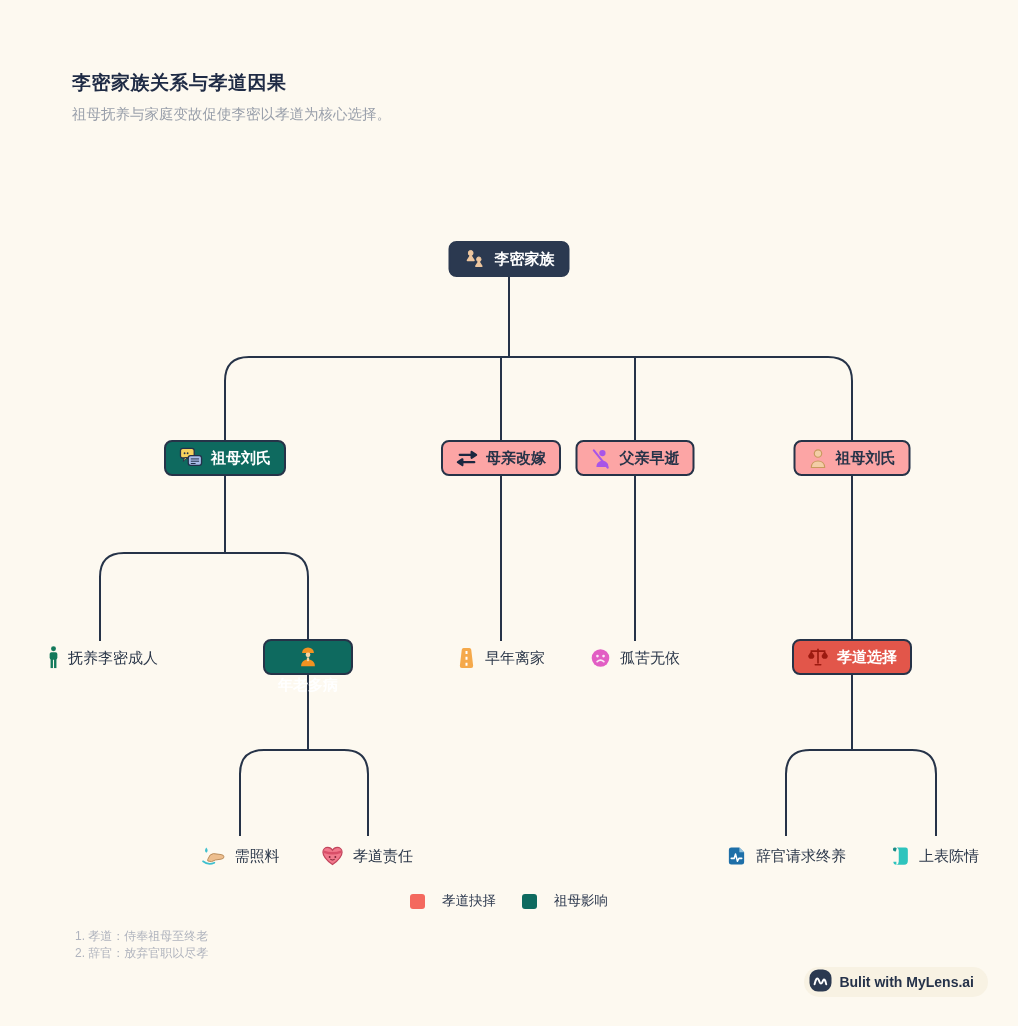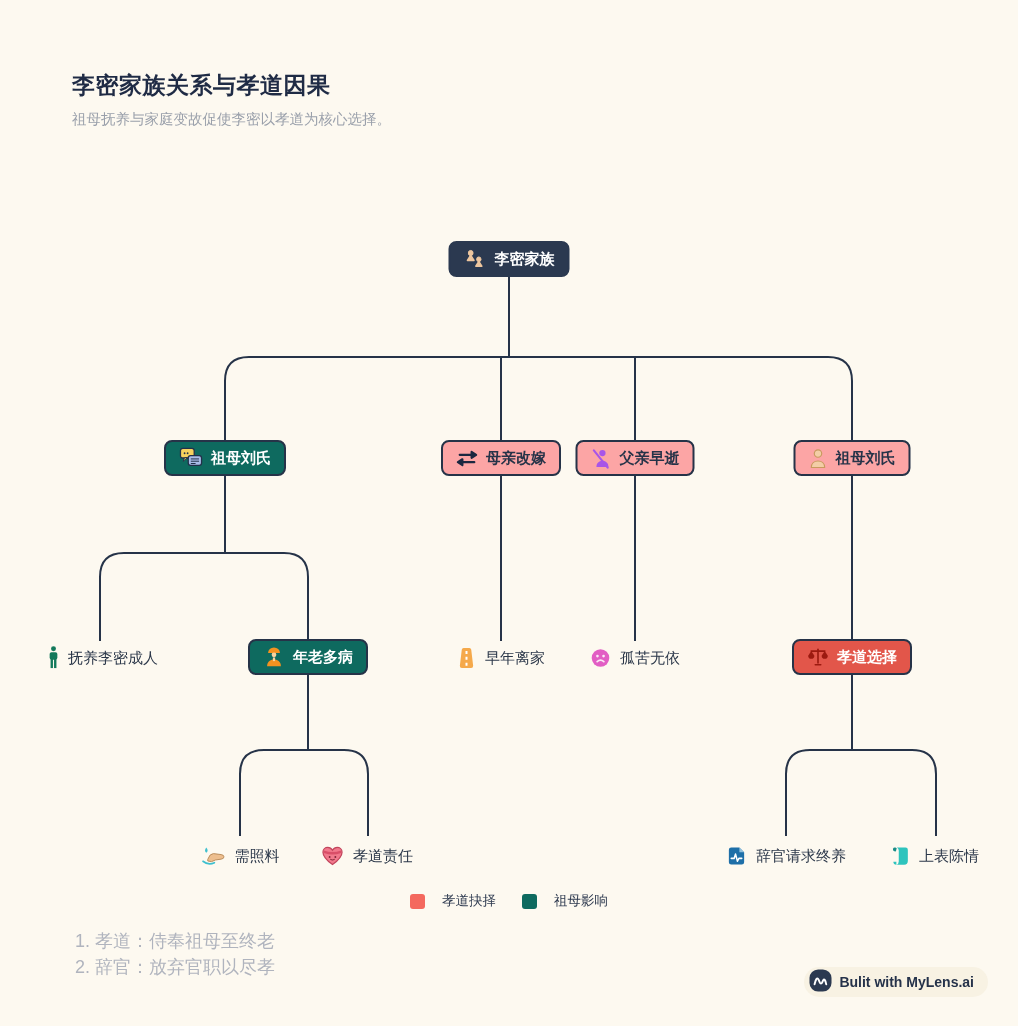--- a/index.html
+++ b/index.html
@@ -5,21 +5,21 @@
   html,body{margin:0;padding:0;}
   body{
     width:1018px;height:1026px;
     background:#fdf9f0;
     font-family:"Liberation Sans","DejaVu Sans",sans-serif;
     position:relative;overflow:hidden;
     color:#26324a;
   }
   .stage{position:absolute;inset:0;}
   .hdr{position:absolute;left:72px;top:70px;}
-  .hdr h1{margin:0;font-size:23px;font-weight:700;color:#1f2b45;letter-spacing:.5px;}
+  .hdr h1{margin:0;font-size:19px;font-weight:700;color:#1f2b45;letter-spacing:.5px;}
   .hdr p{margin:9px 0 0 0;font-size:14.5px;color:#9aa0ab;}
   svg.wires{position:absolute;left:0;top:0;}
   .node{
     position:absolute;transform:translate(-50%,-50%);
     display:flex;align-items:center;gap:8px;
     padding:5px 13px;border-radius:8px;
     border:2px solid #263348;
     font-size:15px;font-weight:700;white-space:nowrap;
     box-sizing:border-box;height:36px;
   }
@@ -32,21 +32,21 @@
     position:absolute;transform:translate(-50%,-50%);
     display:flex;align-items:center;gap:9px;
     font-size:15px;font-weight:500;color:#2b3749;white-space:nowrap;
   }
   .leaf .ic{display:flex;align-items:center;}
   .legend{
     position:absolute;left:509px;top:901px;transform:translate(-50%,-50%);
     display:flex;align-items:center;gap:26px;
   }
   .legend .item{display:flex;align-items:center;gap:17px;font-size:13.5px;color:#2f3b50;}
-  .footnotes{position:absolute;left:75px;top:928px;font-size:18px;color:#b0b4be;line-height:1.45;}
+  .footnotes{position:absolute;left:75px;top:928px;font-size:12px;color:#b0b4be;line-height:1.45;}
   .badge{
     position:absolute;right:30px;top:967px;height:30px;
     display:flex;align-items:center;gap:7px;
     background:#f8f2e3;border-radius:16px;padding:0 14px 0 5px;
     font-size:14px;font-weight:600;color:#25324a;
   }
 </style>
 </head>
 <body>
 
@@ -153,21 +153,21 @@
           <circle cx="6" cy="3" r="2.7"></circle>
           <rect x="1.8" y="6.6" width="8.4" height="8.2" rx="2"></rect>
           <rect x="2.8" y="14" width="2.6" height="10"></rect>
           <rect x="6.6" y="14" width="2.6" height="10"></rect>
         </g>
       </svg>
     </span>
     <span>抚养李密成人</span>
   </div>
 
-  <div class="node teal" style="left:308px;top:657px;">
+  <div class="node teal" style="left:308px;top:657px;flex-direction:column;">
     <span class="ic">
       <svg width="22" height="22" viewBox="0 0 24 24">
         <g fill="#f29221">
           <path d="M5.5 7.5 a6.5 5.8 0 0 1 13 0 z"></path>
           <circle cx="12" cy="9.6" r="2.6" fill="#f6d3a2"></circle>
           <path d="M4.5 22 c0-4.6 3.2-7.2 7.5-7.2 s7.5 2.6 7.5 7.2 z"></path>
           <rect x="10.8" y="12.5" width="2.4" height="4" fill="#f6d3a2"></rect>
         </g>
       </svg>
     </span>

